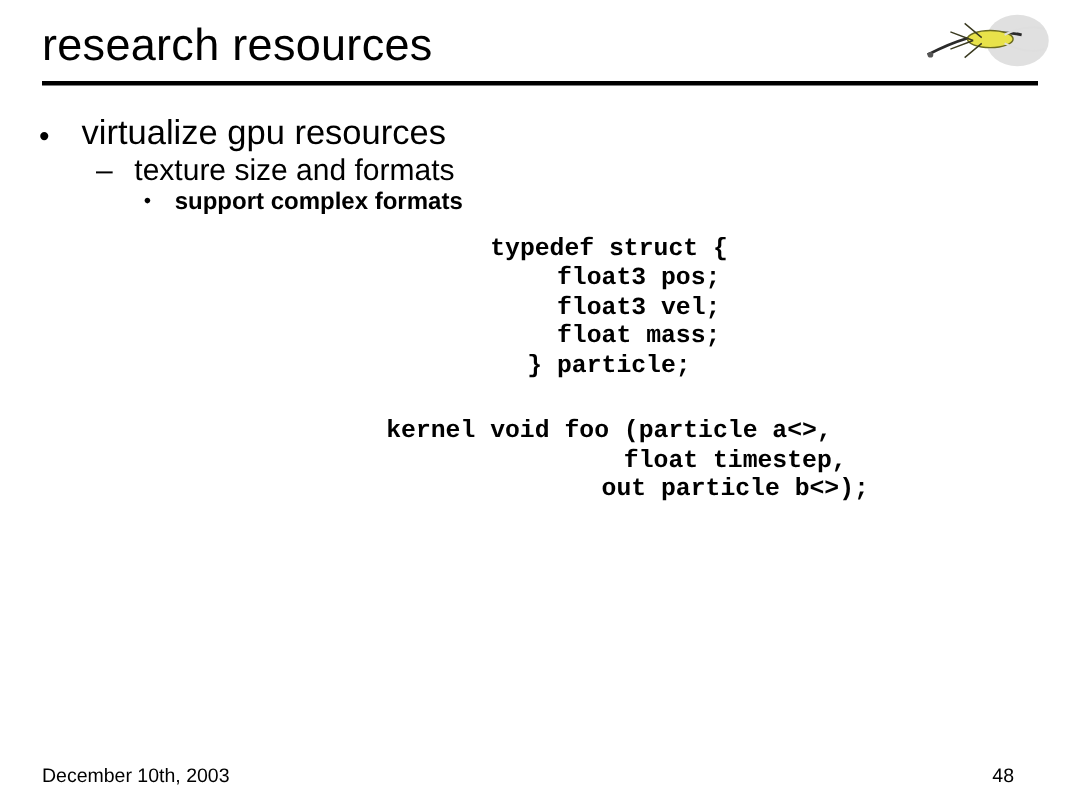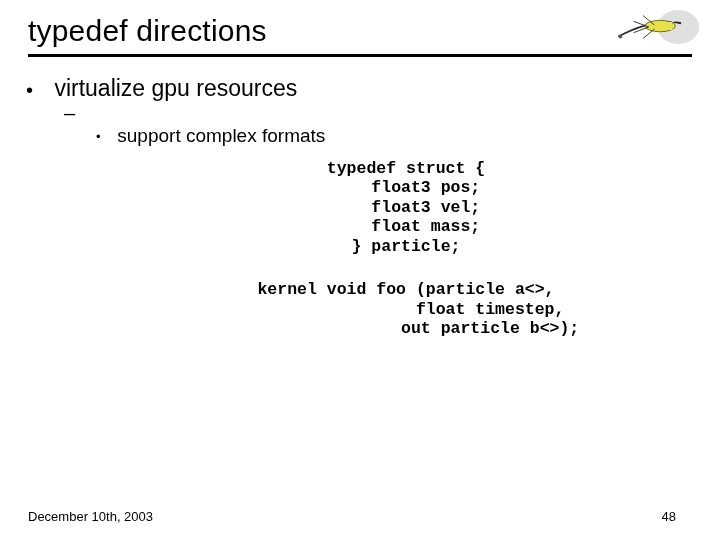--- a/index.html
+++ b/index.html
@@ -49,21 +49,21 @@
   .lvl2 { font-size: 20px; font-weight: 400; margin-bottom: 4px; }
   ul.dots { list-style: none; padding-left: 28px; }
   ul.dots > li::before {
     content: "•";
     display: inline-block;
     width: 16px;
     margin-left: -16px;
     font-size: 13px;
     vertical-align: 1px;
   }
-  .lvl3 { font-size: 19px; font-weight: 400; margin-bottom: 12px; }
+  .lvl3 { font-size: 16px; font-weight: 700; margin-bottom: 12px; }
   .codewrap { padding-left: 92px; }
   pre.code {
     font-family: "Courier New", Courier, monospace;
     font-size: 16.5px;
     font-weight: bold;
     line-height: 1.18;
     white-space: pre;
     margin-bottom: 24px;
     text-align: center;
   }
@@ -85,28 +85,29 @@
   <svg viewBox="0 0 100 44" width="95" height="42">
     <ellipse cx="75" cy="22" rx="22" ry="18" fill="#cccccc" opacity="0.6"></ellipse>
     <path d="M 12 32 Q 50 12 78 18" stroke="#2a2a2a" stroke-width="2" fill="none"></path>
     <ellipse cx="56" cy="21" rx="16" ry="6" fill="#e8e24a" stroke="#6b6b1f" stroke-width="1"></ellipse>
     <path d="M 44 22 L 28 16 M 44 22 L 28 28 M 50 20 L 38 10 M 50 24 L 38 34" stroke="#3a3a20" stroke-width="1"></path>
     <path d="M 66 18 Q 82 10 94 14 M 66 24 Q 82 32 94 28" stroke="#dedede" stroke-width="1.5" fill="none"></path>
     <circle cx="14" cy="32" r="2" fill="#555"></circle>
   </svg>
 </div>
 
-<h1 class="title">typedef directions</h1>
+<h1 class="title">research resources</h1>
 <hr class="rule">
 
 <ul class="bullets">
   <li class="lvl1">
     <span>virtualize gpu resources</span>
     <ul class="dashes">
       <li class="lvl2">
+        <span>texture size and formats</span>
         <ul class="dots">
           <li class="lvl3">
             <span>support complex formats</span>
           </li>
         </ul>
       </li>
     </ul>
   </li>
 </ul>
 

